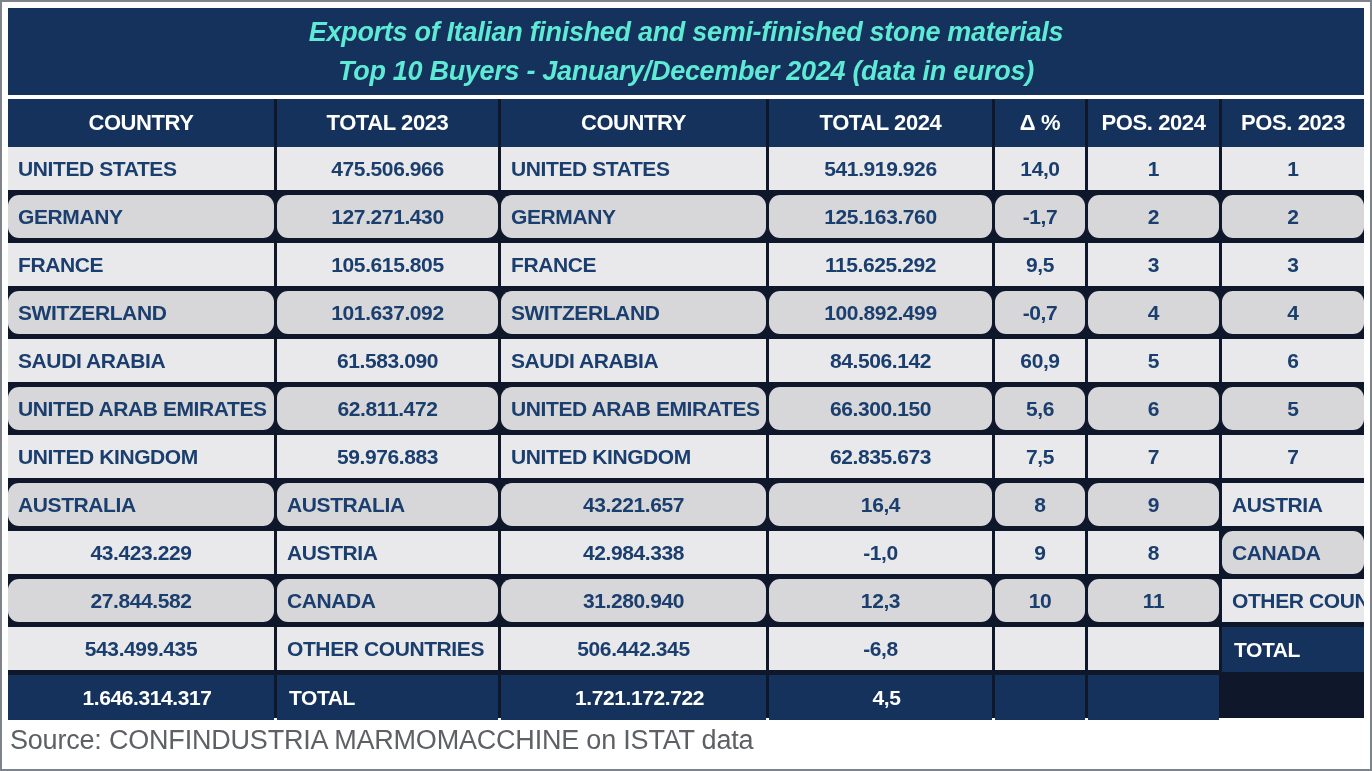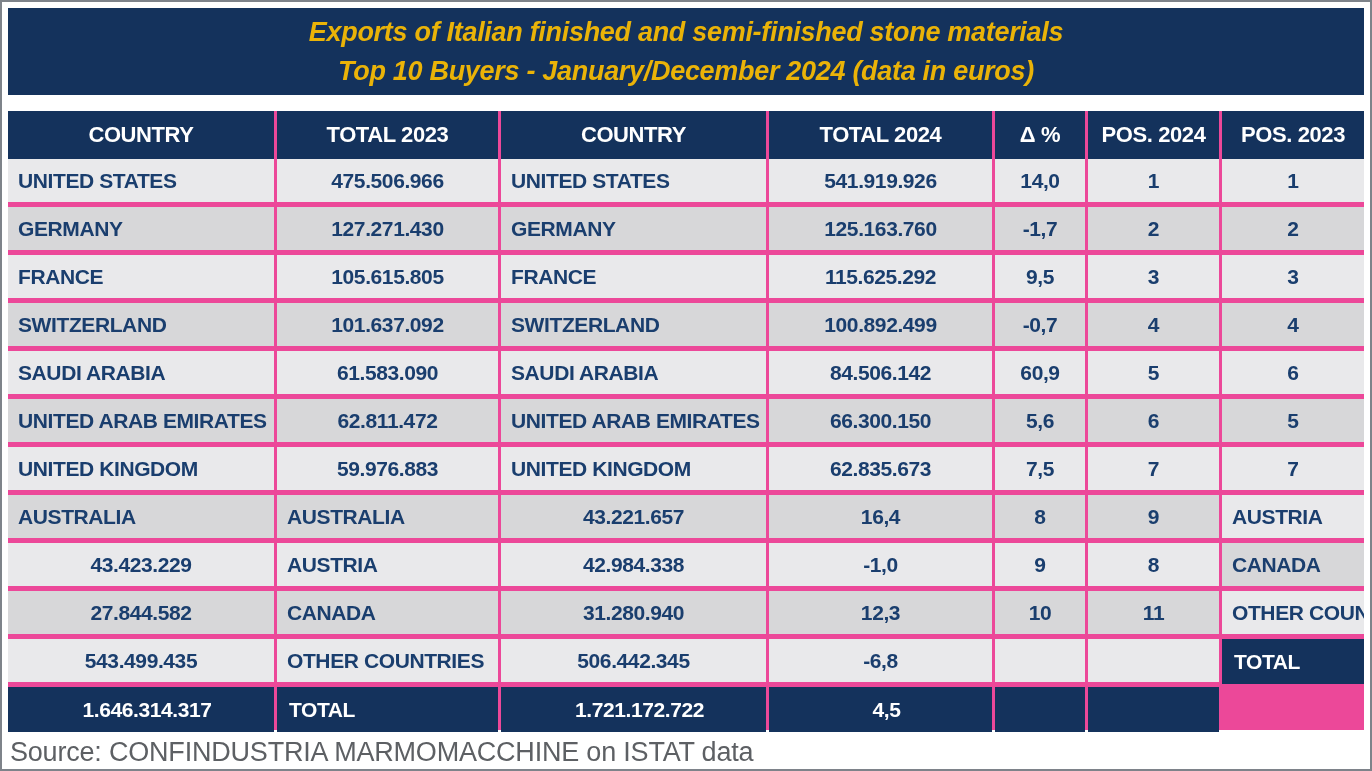--- a/index.html
+++ b/index.html
@@ -16,61 +16,61 @@
   .table-wrap {
     position: absolute;
     left: 6px;
     top: 6px;
     width: 1356px;
   }
   .title-banner {
     width: 1356px;
     height: 87px;
     background: #14325c;
-    color: #eab308;
+    color: #5eead4;
     display: flex;
     flex-direction: column;
     align-items: center;
     justify-content: center;
     font-style: italic;
     font-weight: 700;
     font-size: 27px;
     line-height: 39px;
     letter-spacing: -0.3px;
     text-align: center;
-    margin-bottom: 16px;
+    margin-bottom: 4px;
   }
   .grid {
     display: grid;
     grid-template-columns: 266px 221px 265px 223px 90px 131px 142px;
     grid-auto-rows: 43px;
     column-gap: 3px;
     row-gap: 5px;
-    background: #ec4899;
+    background: #0f172a;
   }
   .cell {
     display: flex;
     align-items: center;
     justify-content: center;
     font-weight: 700;
     font-size: 21px;
     letter-spacing: -0.4px;
     color: #1a3e6e;
     white-space: nowrap;
     overflow: hidden;
   }
   .cell.header {
     height: 48px;
     background: #14325c;
     color: #ffffff;
     font-size: 22px;
   }
   .cell.country { justify-content: flex-start; padding-left: 10px; }
   .cell.light { background: #e9e9eb; }
-  .cell.dark  { background: #d7d7d9; }
+  .cell.dark  { background: #d7d7d9; border-radius: 11px; }
   .cell.total {
     height: 45px;
     background: #14325c;
     color: #ffffff;
     padding-left: 12px;
   }
   .source-line {
     margin: 7px 0 0 2px;
     font-size: 27px;
     font-weight: 400;

